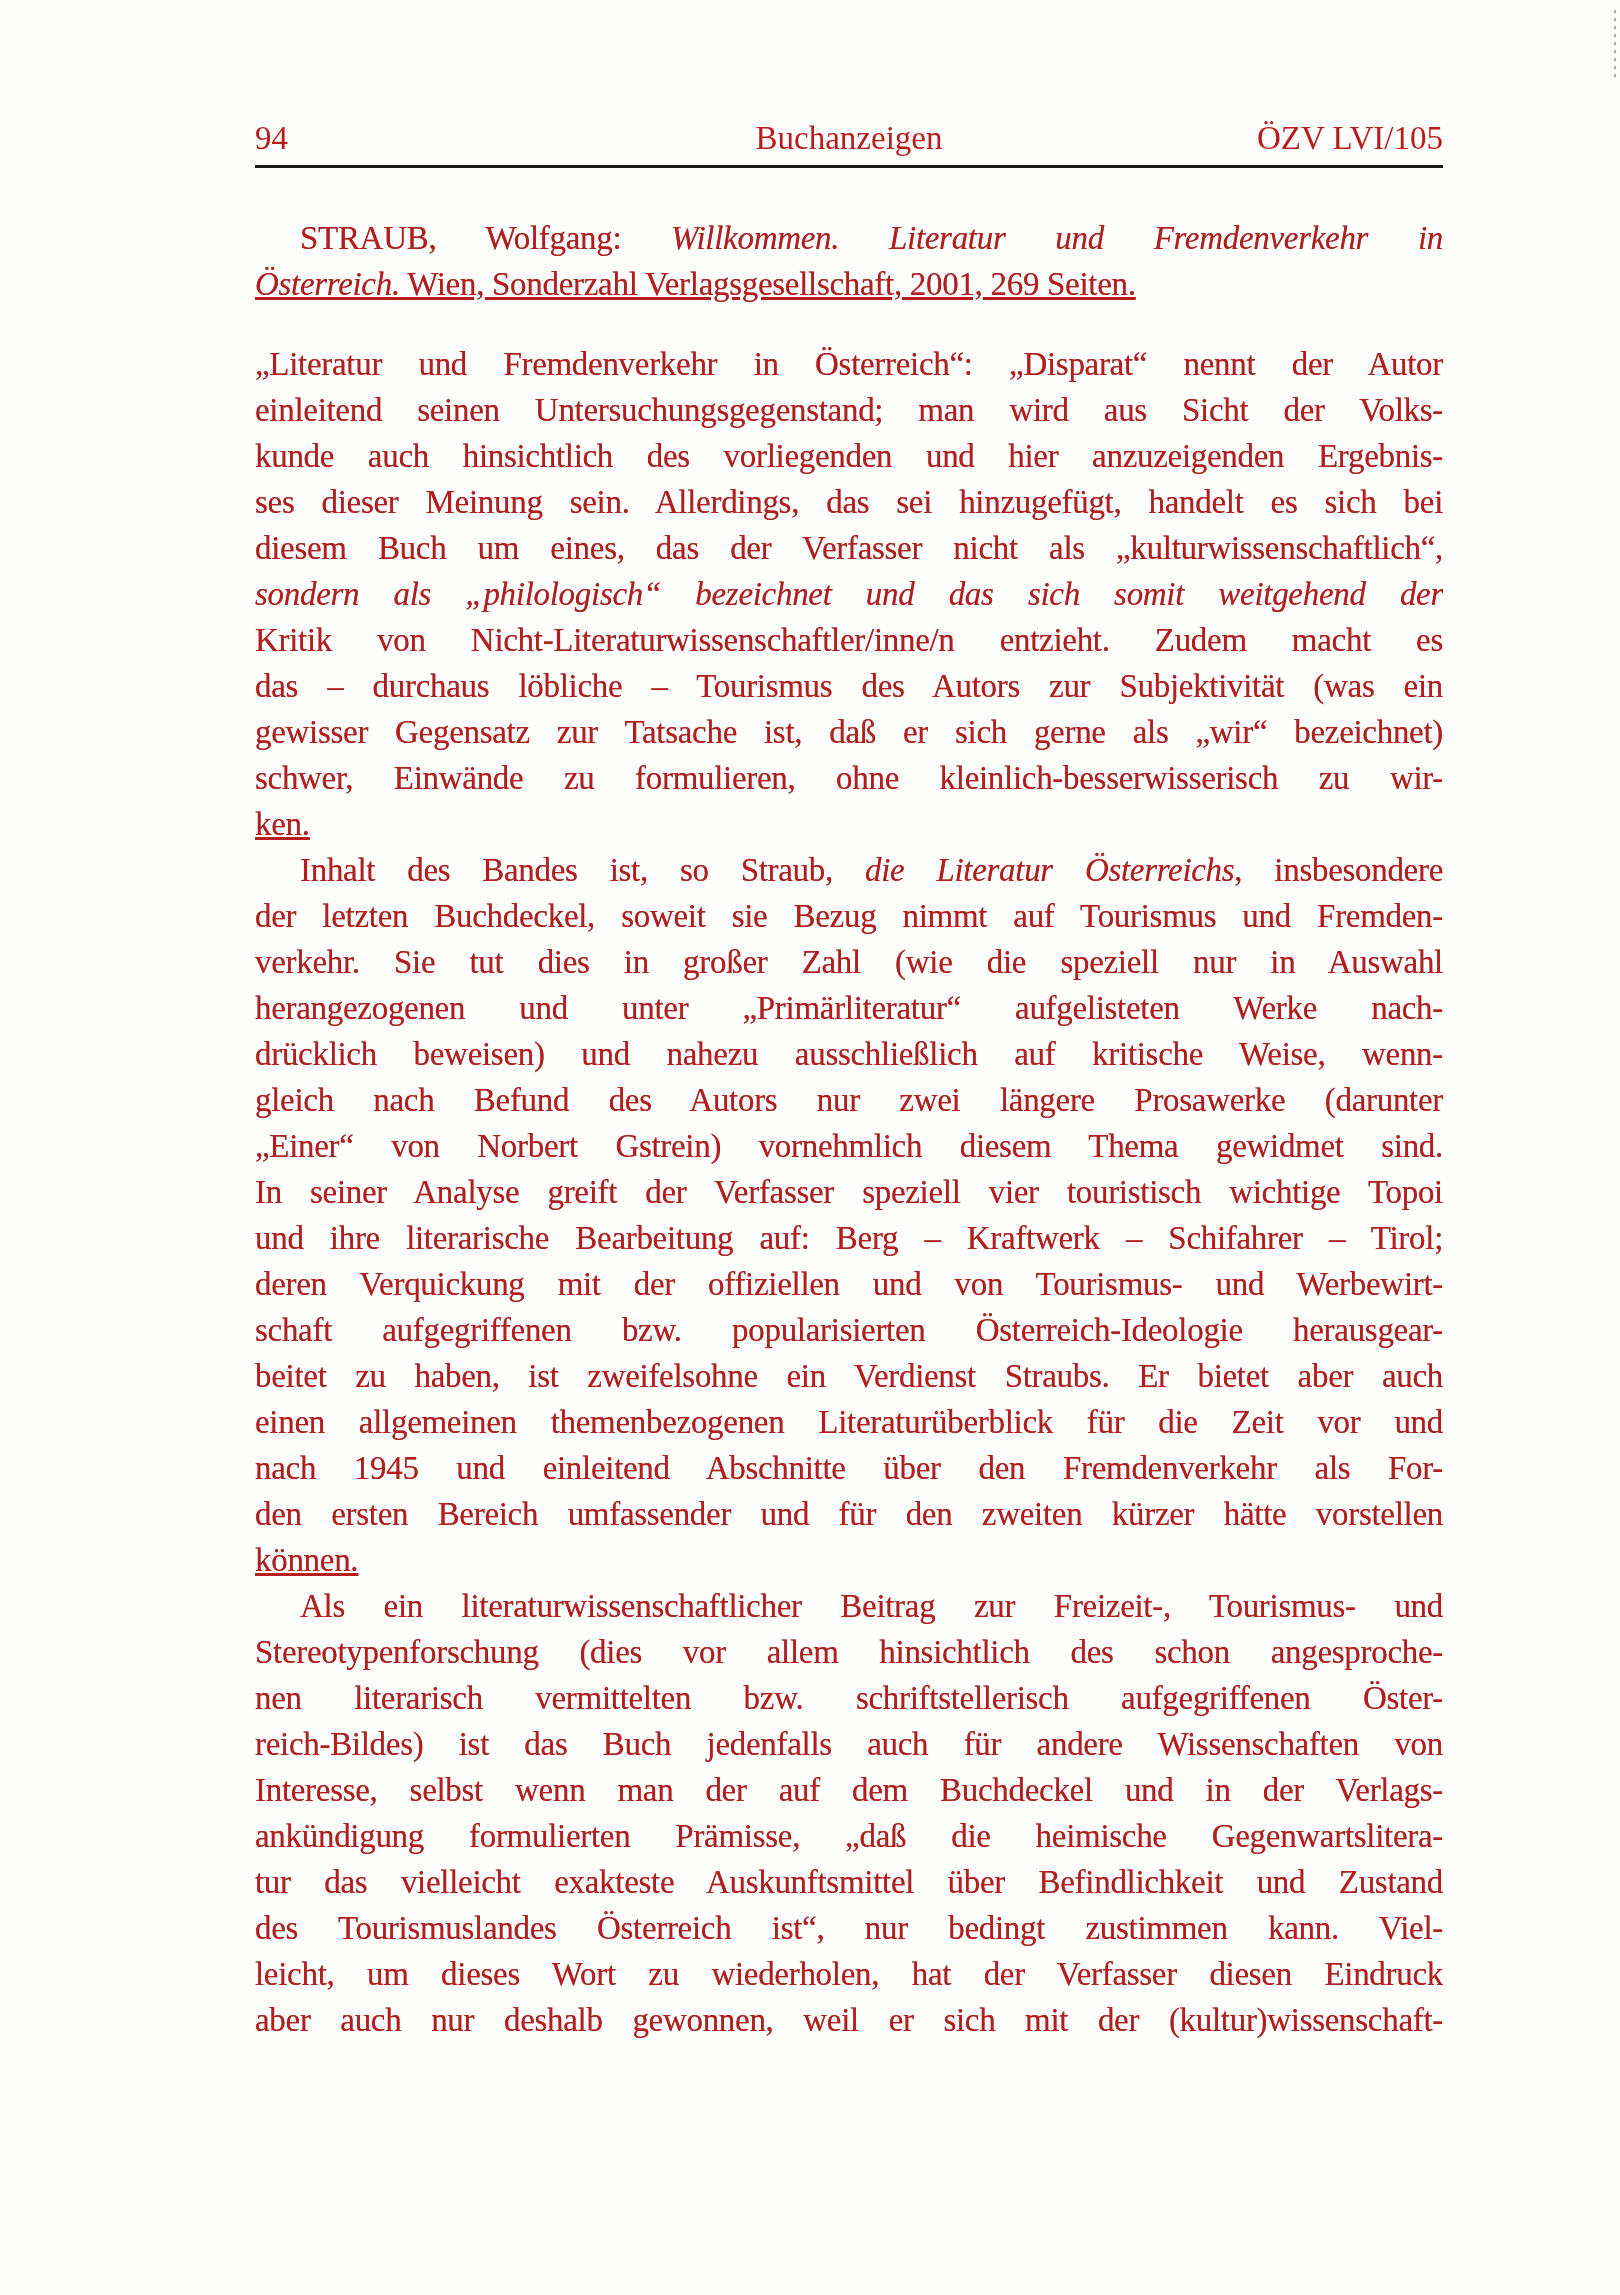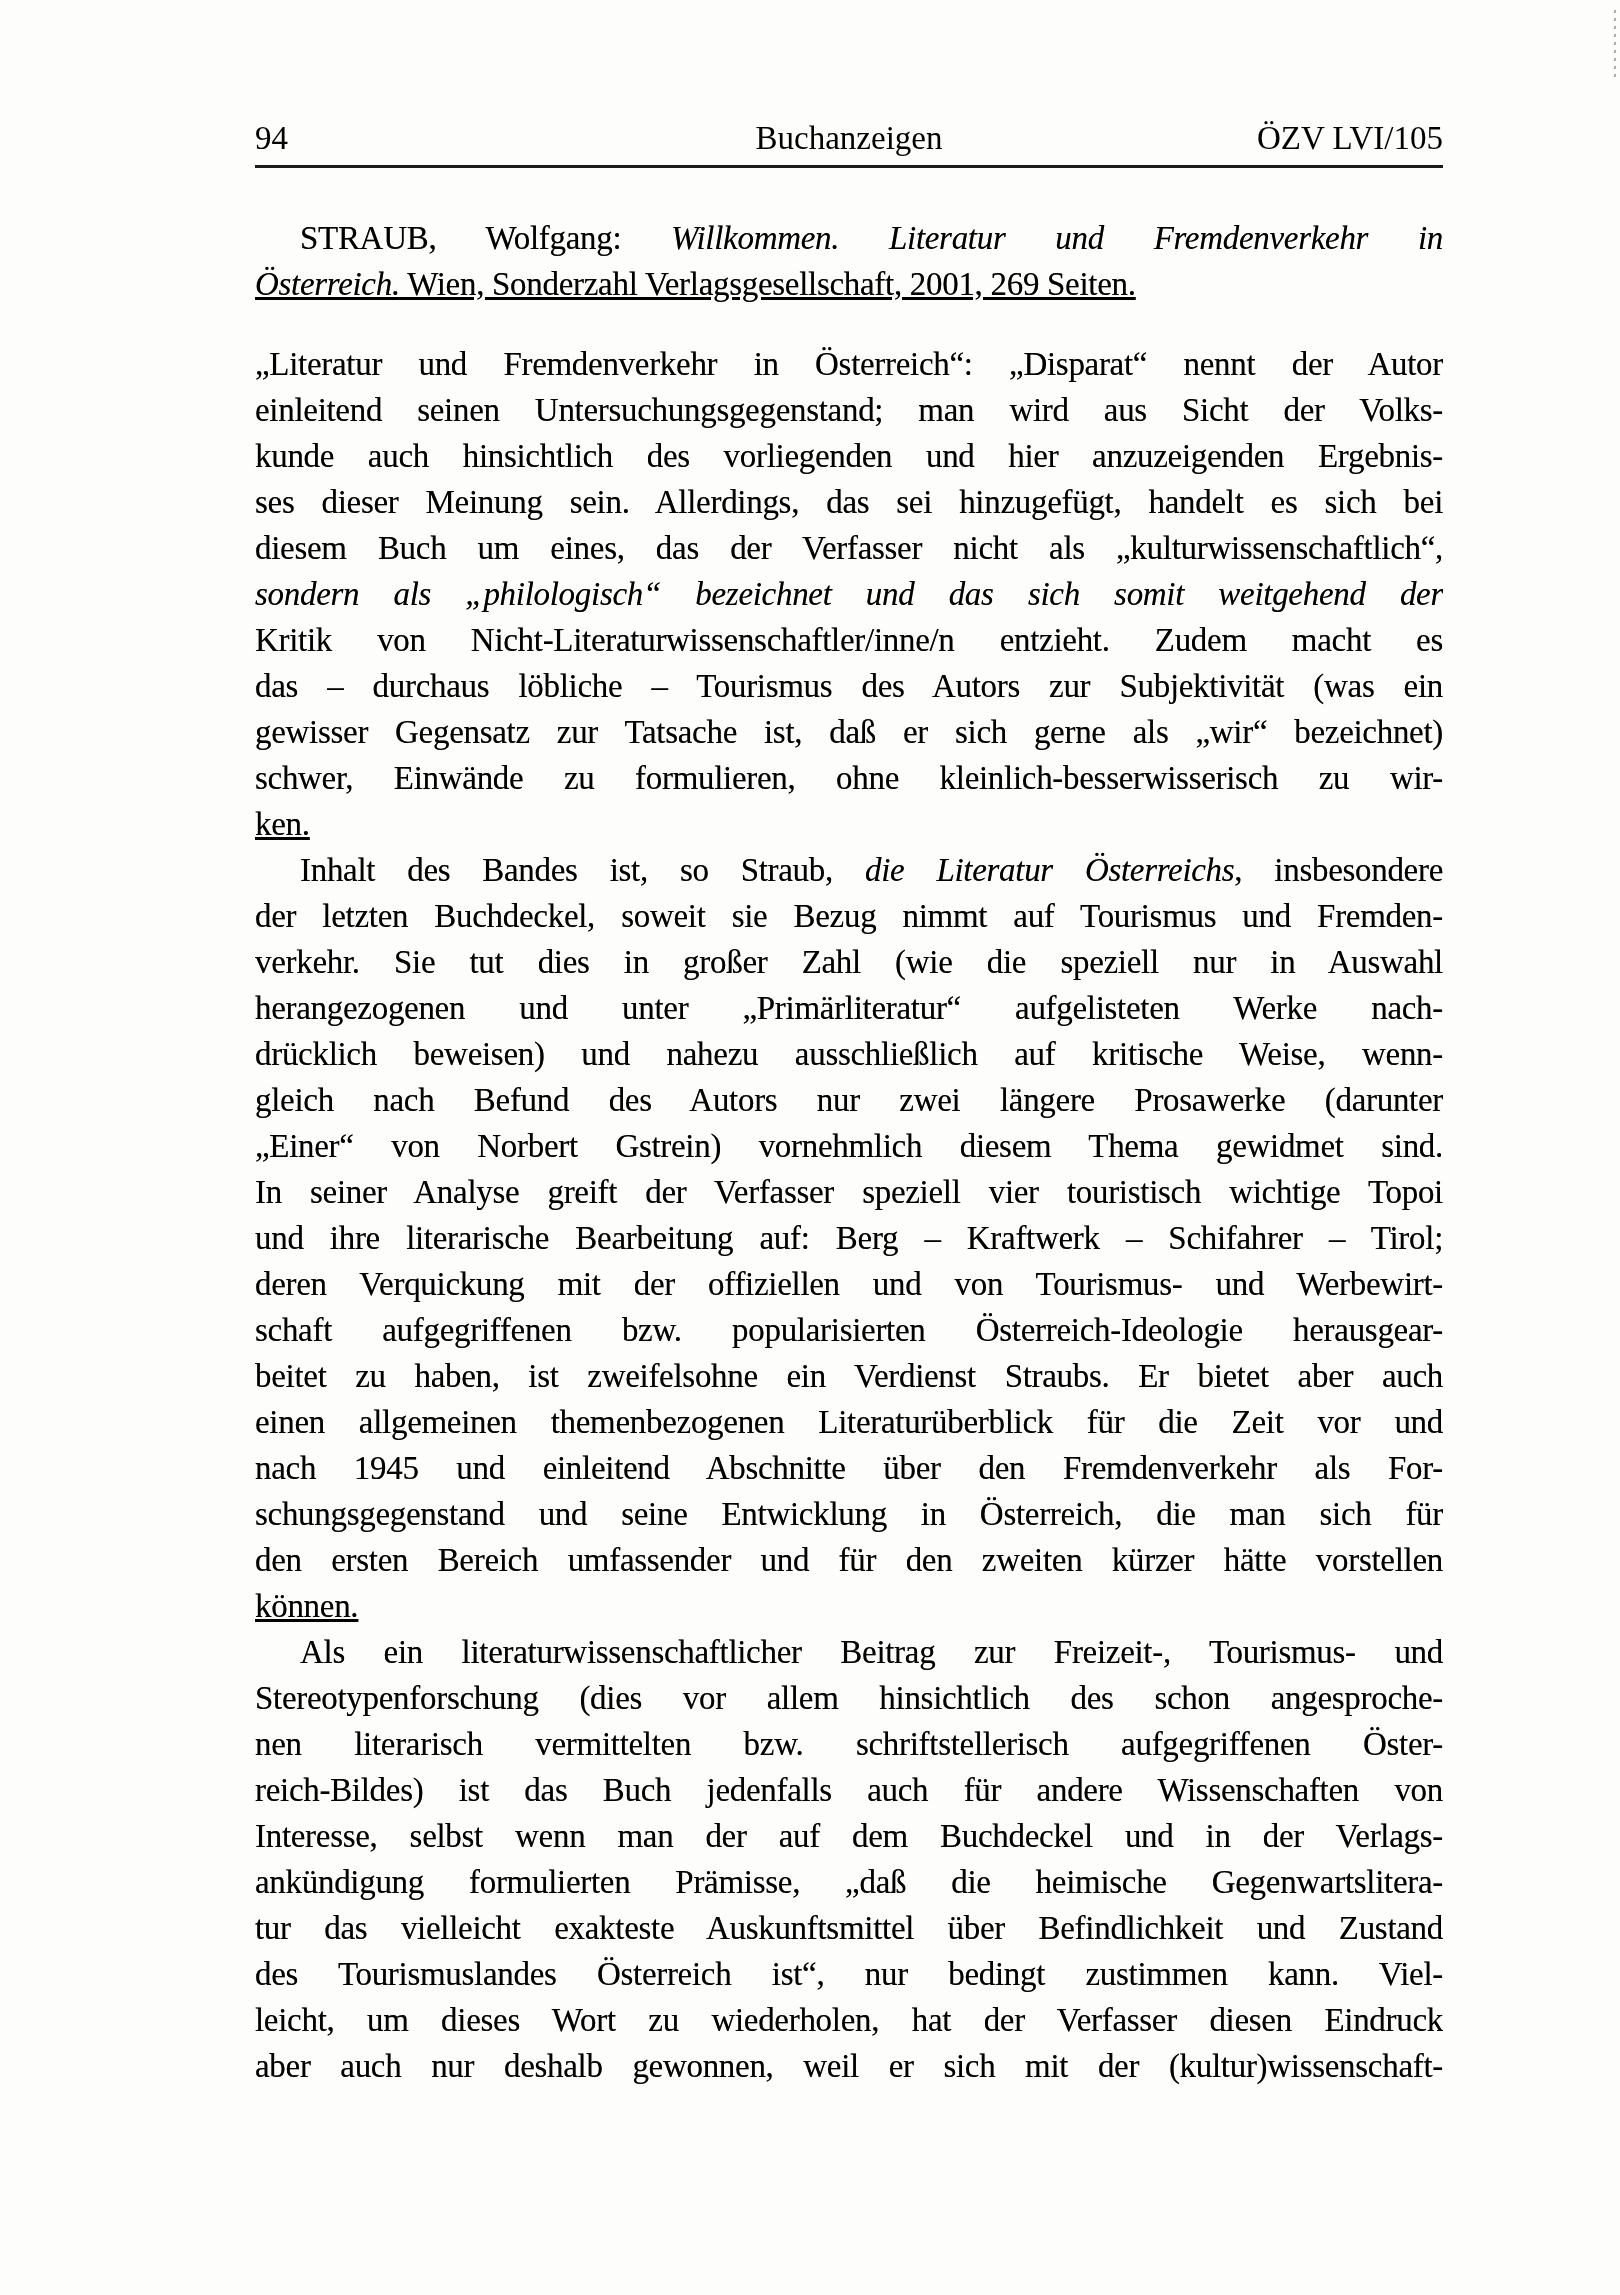--- a/index.html
+++ b/index.html
@@ -2,21 +2,21 @@
 <html lang="de" style="font-size:13px"><head>
 <meta charset="utf-8">
 <style>
   html, body { margin: 0; padding: 0; background: #ffffff; }
   .sheet {
     position: relative;
     width: 1621px;
     height: 2295px;
     background: #fdfdfb;
     font-family: "Liberation Serif", "DejaVu Serif", serif;
-    color: #000000;
+    color: #b91c1c;
     overflow: hidden;
   }
   
   .scan-noise {
     position: absolute;
     top: 9.7px;
     right: 4.9px;
     width: 2.4px;
     height: 71px;
     background: repeating-linear-gradient(
@@ -102,21 +102,20 @@
           <div class="line"><span>drücklich beweisen) und nahezu ausschließlich auf kritische Weise, wenn-</span></div>
           <div class="line"><span>gleich nach Befund des Autors nur zwei längere Prosawerke (darunter</span></div>
           <div class="line"><span>„Einer“ von Norbert Gstrein) vornehmlich diesem Thema gewidmet sind.</span></div>
           <div class="line"><span>In seiner Analyse greift der Verfasser speziell vier touristisch wichtige Topoi</span></div>
           <div class="line"><span>und ihre literarische Bearbeitung auf: Berg – Kraftwerk – Schifahrer – Tirol;</span></div>
           <div class="line"><span>deren Verquickung mit der offiziellen und von Tourismus- und Werbewirt-</span></div>
           <div class="line"><span>schaft aufgegriffenen bzw. popularisierten Österreich-Ideologie herausgear-</span></div>
           <div class="line"><span>beitet zu haben, ist zweifelsohne ein Verdienst Straubs. Er bietet aber auch</span></div>
           <div class="line"><span>einen allgemeinen themenbezogenen Literaturüberblick für die Zeit vor und</span></div>
           <div class="line"><span>nach 1945 und einleitend Abschnitte über den Fremdenverkehr als For-</span></div>
-          <div class="line"><span>schungsgegenstand und seine Entwicklung in Österreich, die man sich für</span></div>
           <div class="line"><span>den ersten Bereich umfassender und für den zweiten kürzer hätte vorstellen</span></div>
           <div class="line last-short"><span>können.</span></div>
         </div>
         <div class="block paragraph">
           <div class="line indent"><span>Als ein literaturwissenschaftlicher Beitrag zur Freizeit-, Tourismus- und</span></div>
           <div class="line"><span>Stereotypenforschung (dies vor allem hinsichtlich des schon angesproche-</span></div>
           <div class="line"><span>nen literarisch vermittelten bzw. schriftstellerisch aufgegriffenen Öster-</span></div>
           <div class="line"><span>reich-Bildes) ist das Buch jedenfalls auch für andere Wissenschaften von</span></div>
           <div class="line"><span>Interesse, selbst wenn man der auf dem Buchdeckel und in der Verlags-</span></div>
           <div class="line"><span>ankündigung formulierten Prämisse, „daß die heimische Gegenwartslitera-</span></div>

